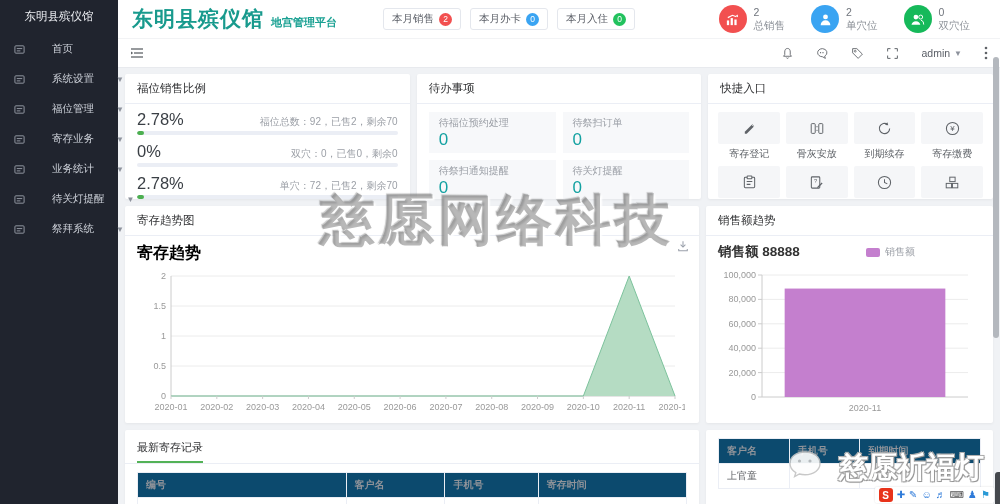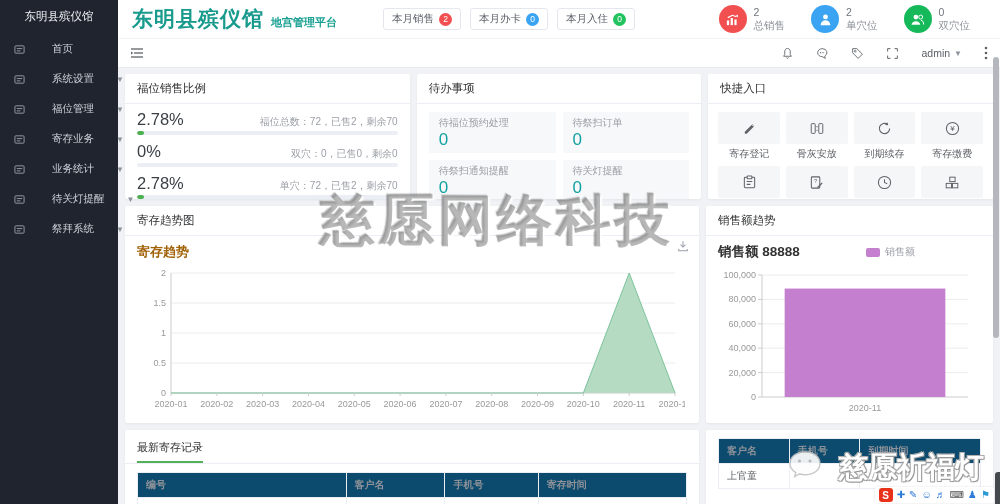--- a/index.html
+++ b/index.html
@@ -62,21 +62,21 @@
   .todo-box .tl{font-size:10px;color:#9b9fa6;}
   .todo-box .tv{font-size:17px;color:#13a1a1;line-height:1.2;}
   
   .quick-body{padding:8px 10px;display:grid;grid-template-columns:repeat(4,1fr);gap:5px 6px;}
   .qbtn{display:flex;flex-direction:column;align-items:center;cursor:pointer;}
   .qbox{width:100%;height:32px;background:#f5f6f8;display:flex;align-items:center;justify-content:center;border-radius:2px;}
   .qlbl{font-size:10px;color:#5f6368;margin-top:3px;}
   
   .c4{flex:0 0 574px;position:relative;} .c5{flex:1;position:relative;}
   .chart-title-row{display:flex;align-items:center;padding:7px 12px 2px;}
-  .chart-title{font-size:13px;font-weight:bold;color:#a16207;}
+  .chart-title{font-size:16px;font-weight:bold;color:#000000;}
   .dl-icon{position:absolute;right:10px;top:34px;cursor:pointer;}
   .legend{flex:1;display:flex;align-items:center;justify-content:center;gap:5px;}
   .legend-box{width:14px;height:9px;border-radius:2px;background:#c47fce;}
   .legend-lbl{font-size:10px;color:#9b9fa6;}
   .sales-num{font-size:13.5px;font-weight:bold;color:#333;}
   
   .tab-row{padding:7px 12px 0;border-bottom:1px solid #ebeef5;}
   .tab{display:inline-block;font-size:11px;color:#303133;padding-bottom:6px;border-bottom:2px solid #53b257;cursor:pointer;}
   .tbl-wrap{padding:8px 12px 0;}
   table{width:100%;border-collapse:collapse;table-layout:fixed;}
@@ -301,21 +301,21 @@
 
   <div class="content">
 
     <div class="row row1">
       <div class="card">
         <div class="card-h">福位销售比例</div>
         <div class="ratio-body">
           <div class="ratio-row">
             <div class="ratio-top">
                 <span class="pct">2.78%</span>
-                <span class="note">福位总数：72，已售2，剩余70</span>
+                <span class="note">福位总数：92，已售2，剩余70</span>
               </div>
             <div class="track">
                 <div class="fillbar" style="width: 2.78%;"></div>
               </div>
           </div>
           <div class="ratio-row">
             <div class="ratio-top">
                 <span class="pct">0%</span>
                 <span class="note">双穴：0，已售0，剩余0</span>
               </div>

